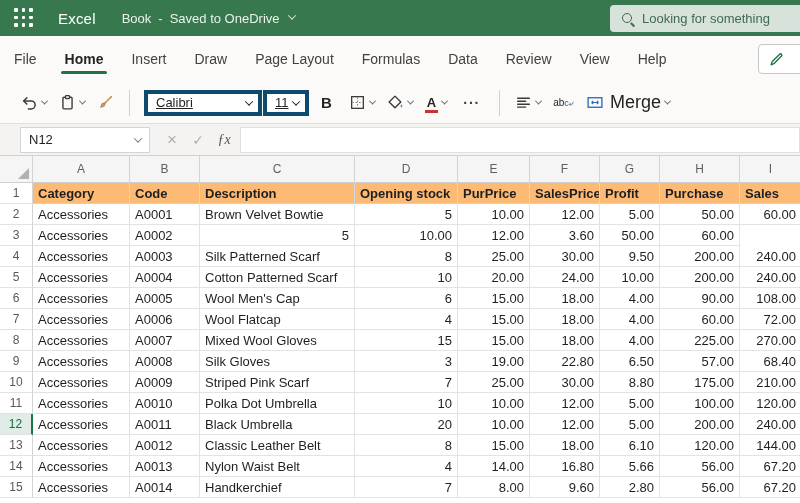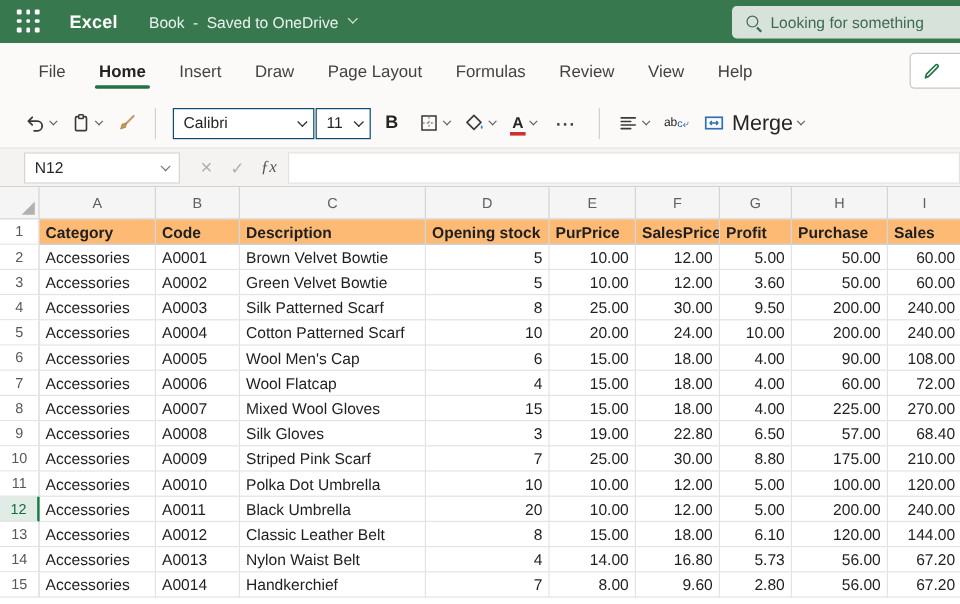--- a/index.html
+++ b/index.html
@@ -3,43 +3,43 @@
 <meta charset="utf-8">
 <style>
   * { margin:0; padding:0; box-sizing:border-box; }
   html,body { width:800px; height:503px; overflow:hidden; font-family:"Liberation Sans", sans-serif; background:#fff; }
   .chev { display:inline-block; width:6px; height:6px; border-right:1.4px solid currentColor; border-bottom:1.4px solid currentColor; transform:rotate(45deg) translate(-1px,-1px); margin-left:4px; }
 
   
   .topbar { position:relative; height:36px; background:#38784e; display:flex; align-items:center; color:#fff; }
   .waffle { width:20px; height:20px; margin-left:14px; display:grid; grid-template-columns:repeat(3,1fr); gap:3px; cursor:pointer; }
   .waffle i { width:3.5px; height:3.5px; background:#fff; border-radius:1px; }
-  .app-name { font-weight:bold; font-size:15px; margin-left:24px; letter-spacing:.2px; }
+  .app-name { font-weight:normal; font-size:15px; margin-left:24px; letter-spacing:.2px; }
   .doc-group { display:flex; align-items:center; margin-left:26px; font-size:13px; color:#eaf2ec; gap:7px; cursor:pointer; }
   .doc-group .chev { color:#d6e4da; margin-left:2px; margin-top:-2px; }
   .search-box { position:absolute; right:-10px; top:5px; width:200px; height:27px; background:#d7e3da; border-radius:4px; display:flex; align-items:center; }
   .search-ico { position:relative; width:16px; height:16px; margin:0 6px 0 10px; flex:none; }
   .search-ico::before { content:""; position:absolute; left:2px; top:2px; width:8px; height:8px; border:1.5px solid #3f6a52; border-radius:50%; }
   .search-ico::after { content:""; position:absolute; left:11px; top:11px; width:5px; height:1.5px; background:#3f6a52; transform:rotate(45deg); transform-origin:left center; }
   .search-box input { border:none; outline:none; background:transparent; font-size:13px; color:#3a5f4a; width:150px; font-family:"Liberation Sans",sans-serif; }
   .search-box input::placeholder { color:#3f6a52; opacity:1; }
 
   
-  .tabrow { position:relative; height:46px; background:#fbfaf9; display:flex; align-items:center; padding-left:18px; gap:4px; }
+  .tabrow { position:relative; height:46px; background:#fbfaf9; display:flex; align-items:center; gap:4px; }
   .tab { position:relative; padding:10px 14px; font-size:14px; color:#424242; cursor:pointer; white-space:nowrap; }
   .tab.active { font-weight:bold; color:#252423; }
   .tab.active::after { content:""; position:absolute; left:10px; right:10px; bottom:3px; height:3px; border-radius:2px; background:#217346; }
   .edit-mode-btn { position:absolute; right:-14px; top:8px; width:56px; height:30px; background:#fff; border:1px solid #c8c6c4; border-radius:4px; display:flex; align-items:center; padding-left:9px; cursor:pointer; }
 
   
   .toolbar { height:42px; background:#fbfaf9; border-bottom:1px solid #e1dfdd; display:flex; align-items:center; padding:0 10px 0 16px; gap:2px; color:#3b3a39; }
   .tbtn { display:flex; align-items:center; padding:5px 5px; border-radius:3px; cursor:pointer; color:#3b3a39; }
   .tbtn .chev { color:#605e5c; width:5px; height:5px; }
   .tsep { width:1px; height:26px; background:#d2d0ce; margin:0 8px; }
-  .combo { display:flex; align-items:center; background:#fff; border:1px solid #0c4a6e; height:26px; padding:0 6px 0 8px; font-size:13px; color:#252423; cursor:pointer; }
+  .combo { display:flex; align-items:center; background:#fff; border:4px solid #0c4a6e; height:26px; padding:0 6px 0 8px; font-size:13px; color:#252423; cursor:pointer;text-decoration:underline; }
   .combo.font { width:118px; justify-content:space-between; margin-left:4px; }
   .combo.size { width:46px; justify-content:space-between; margin-left:-1px; }
   .bold-btn { font-weight:bold; font-size:15px; padding:4px 10px; cursor:pointer; color:#252423; }
   .font-color-glyph { position:relative; font-size:13px; font-weight:bold; color:#252423; padding:0 2px; }
   .font-color-glyph::after { content:""; position:absolute; left:0; right:0; bottom:-3px; height:3px; background:#cc3232; }
   .more-glyph { font-size:14px; letter-spacing:1px; font-weight:bold; color:#3b3a39; padding:0 4px; }
   .merge-label { font-size:18px; color:#252423; margin-left:6px; }
   .wrap-glyph { display:flex; flex-direction:row; line-height:8px; font-size:10px; color:#252423; align-items:flex-start; }
   .wrap-glyph .sub { font-size:9px; color:#2b579a; }
 
@@ -96,20 +96,21 @@
 </div>
 
 <div class="tabrow">
   <div id="tabs" style="display: flex;">
       <div class="tab">File</div>
       <div class="tab active">Home</div>
       <div class="tab">Insert</div>
       <div class="tab">Draw</div>
       <div class="tab">Page Layout</div>
       <div class="tab">Formulas</div>
+      <div class="tab">Data</div>
       <div class="tab">Review</div>
       <div class="tab">View</div>
       <div class="tab">Help</div>
     </div>
   <div class="edit-mode-btn">
     <svg width="17" height="17" viewBox="0 0 16 16">
       <path d="M3 13 L3.8 10.2 L11 3 a1.15 1.15 0 0 1 1.7 1.7 L5.5 11.9 Z" fill="none" stroke="#217346" stroke-width="1.3" stroke-linejoin="round"></path>
     </svg>
   </div>
 </div>
@@ -239,21 +240,20 @@
         <div class="cell num">10.00</div>
         <div class="cell num">12.00</div>
         <div class="cell num">5.00</div>
         <div class="cell num">50.00</div>
         <div class="cell num">60.00</div>
       </div>
       <div class="grid-row">
         <div class="row-num">3</div>
         <div class="cell">Accessories</div>
         <div class="cell">A0002</div>
-        <div class="cell">Green Velvet Bowtie</div>
         <div class="cell num">5</div>
         <div class="cell num">10.00</div>
         <div class="cell num">12.00</div>
         <div class="cell num">3.60</div>
         <div class="cell num">50.00</div>
         <div class="cell num">60.00</div>
       </div>
       <div class="grid-row">
         <div class="row-num">4</div>
         <div class="cell">Accessories</div>
@@ -375,21 +375,21 @@
         <div class="cell num">144.00</div>
       </div>
       <div class="grid-row">
         <div class="row-num">14</div>
         <div class="cell">Accessories</div>
         <div class="cell">A0013</div>
         <div class="cell">Nylon Waist Belt</div>
         <div class="cell num">4</div>
         <div class="cell num">14.00</div>
         <div class="cell num">16.80</div>
-        <div class="cell num">5.73</div>
+        <div class="cell num">5.66</div>
         <div class="cell num">56.00</div>
         <div class="cell num">67.20</div>
       </div>
       <div class="grid-row">
         <div class="row-num">15</div>
         <div class="cell">Accessories</div>
         <div class="cell">A0014</div>
         <div class="cell">Handkerchief</div>
         <div class="cell num">7</div>
         <div class="cell num">8.00</div>

